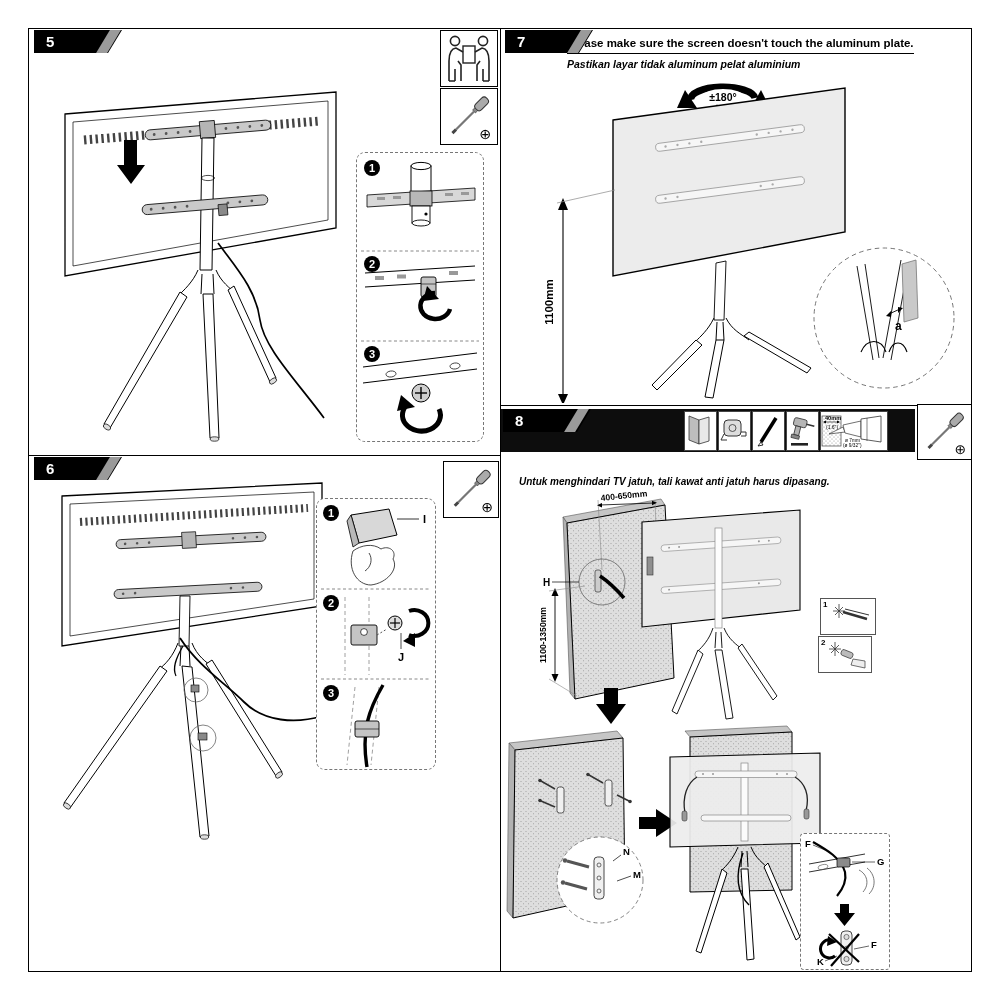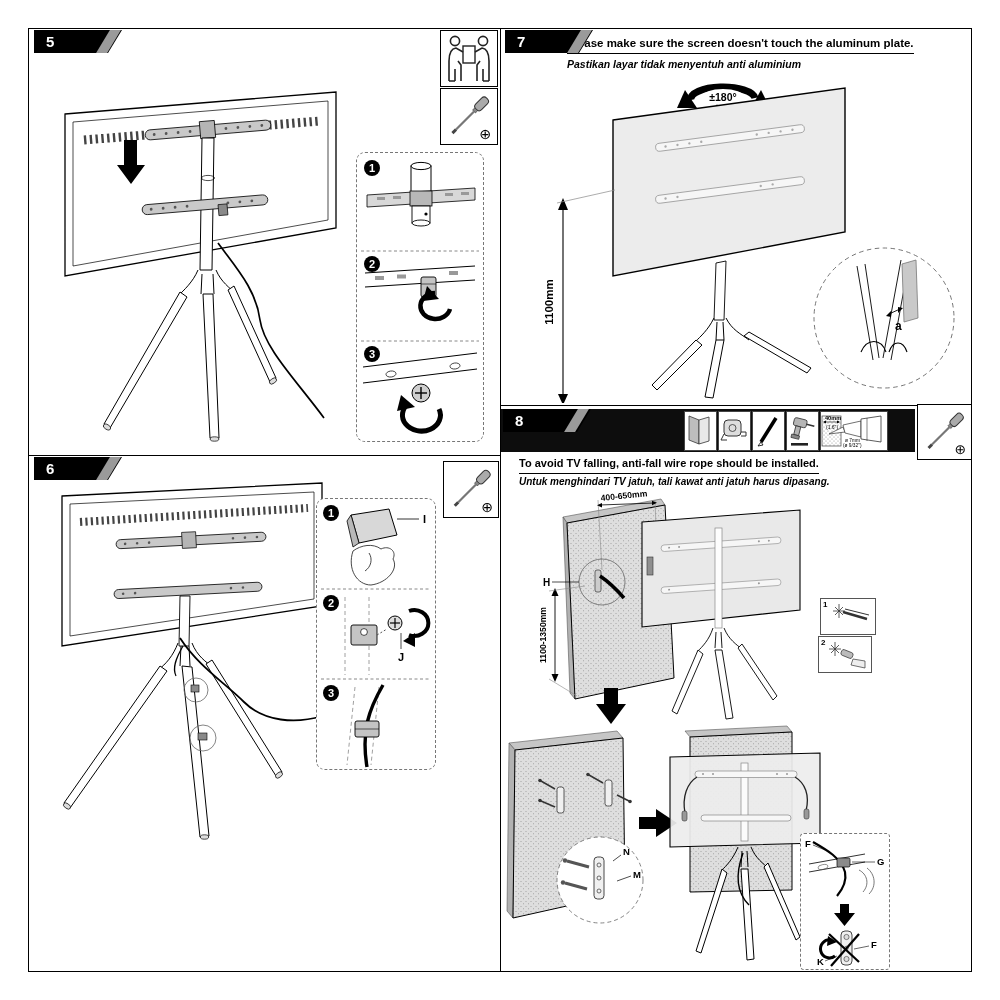--- a/index.html
+++ b/index.html
@@ -241,21 +241,21 @@
       <rect x="38" y="222" width="24" height="16" rx="2" fill="#c4c4c4" stroke="#000" stroke-width=".9"></rect>
       <line x1="38" y1="230" x2="62" y2="230" stroke="#000" stroke-width=".6"></line>
     </svg>
   </div>
 
   <div class="badge" style="left:505px;top:30px;">
     <span>7</span>
   </div>
   <div class="slash" style="left:574px;top:30px;"></div>
   <div class="note-en" style="left:567px;top:37px;">Please make sure the screen doesn't touch the aluminum plate.</div>
-  <div class="note-id" style="left:567px;top:58px;">Pastikan layar tidak menyentuh anti aluminium</div>
+  <div class="note-id" style="left:567px;top:58px;">Pastikan layar tidak aluminum pelat aluminium</div>
 
   <svg class="abs" style="left:505px;top:68px;" width="462" height="335" viewBox="0 0 462 335">
 
     <rect x="212" y="24" width="10" height="28" fill="#fff" stroke="#000" stroke-width="1"></rect>
     <ellipse cx="217" cy="24" rx="5" ry="1.8" fill="#fff" stroke="#000" stroke-width=".8"></ellipse>
 
     <path d="M186,32 A32,12 0 1 1 250,30" fill="none" stroke="#000" stroke-width="7"></path>
     <polygon points="180,22 192,40 172,40" fill="#000"></polygon>
     <polygon points="256,22 246,40 264,38" fill="#000"></polygon>
     <ellipse cx="218" cy="29" rx="21" ry="8" fill="#fff"></ellipse>
@@ -366,21 +366,20 @@
       <g transform="rotate(45 27 27)">
         <rect x="23" y="2" width="8" height="15" rx="3.5" fill="#aaa" stroke="#333" stroke-width="1"></rect>
         <rect x="25" y="17" width="4" height="3" fill="#888" stroke="#333" stroke-width=".6"></rect>
         <line x1="27" y1="20" x2="27" y2="45" stroke="#777" stroke-width="2.2"></line>
         <line x1="27" y1="45" x2="27" y2="50" stroke="#444" stroke-width="3"></line>
       </g>
       <text x="43" y="49" font-size="14" text-anchor="middle">⊕</text>
     </svg>
   </div>
 
-  <div class="note-en" style="left:519px;top:457px;font-size:11px;">To avoid TV falling, anti-fall wire rope should be installed.</div>
   <div class="note-id" style="left:519px;top:476px;font-size:10px;text-align:center;">Untuk menghindari TV jatuh, tali kawat anti jatuh harus dipasang.</div>
 
   <svg class="abs" style="left:505px;top:492px;" width="385" height="232" viewBox="0 0 385 232">
     <defs>
       <pattern id="sp1" width="5" height="5" patternUnits="userSpaceOnUse">
         <circle cx="1" cy="1.5" r=".55" fill="#9a9a9a"></circle>
           <circle cx="3.5" cy="3.8" r=".55" fill="#9a9a9a"></circle>
       </pattern>
     </defs>
 

